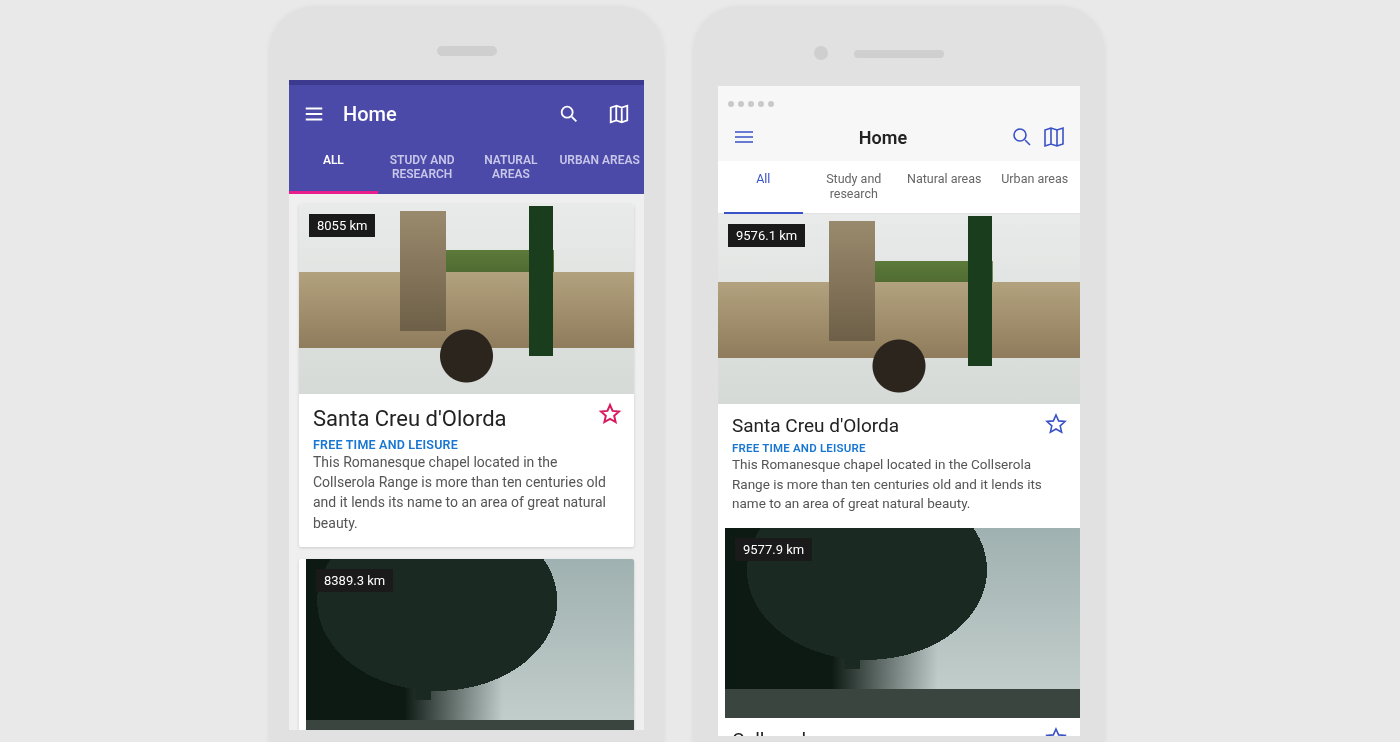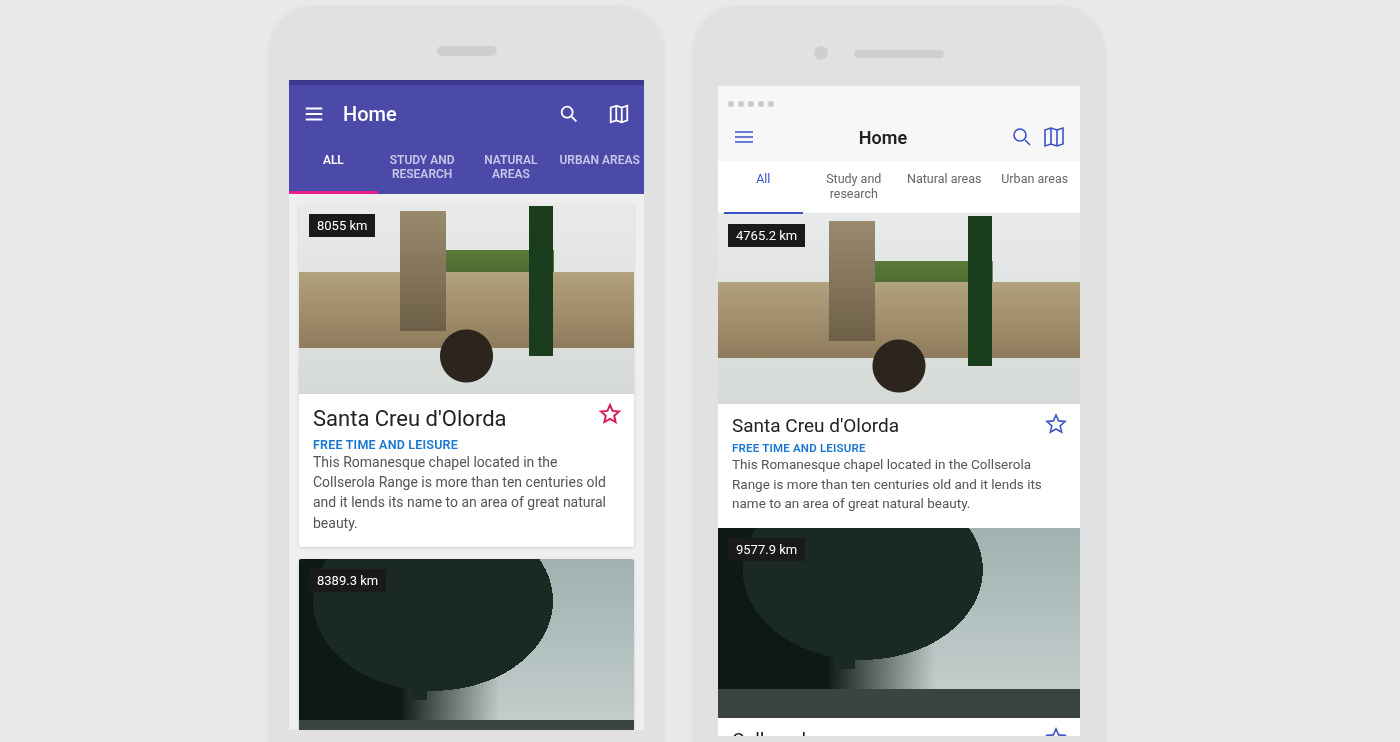--- a/index.html
+++ b/index.html
@@ -107,20 +107,21 @@
       linear-gradient(#5c7a3a,#3d5526) 60% 35%/40% 30% no-repeat,            
       linear-gradient(#e8ebe9,#d6dad7);                                      
   }
   .hero-bike {
     background:
       radial-gradient(ellipse 120px 90px at 40% 22%, #1a2a23 0 100%, transparent), 
       linear-gradient(#1b2923,#1b2923) 35% 30%/16px 120px no-repeat,                
       linear-gradient(to top,#3a4540 0 15%,transparent 15%),                         
       linear-gradient(to right,#0d1a14 0 30%,transparent 60%),                        
       linear-gradient(#9fb1b0,#c8d2d0);                                               
+    margin-left: 7px;
   }
 
   
   #phone-right { left: 694px; top: 6px; width: 410px; height: 800px; }
   #phone-right .speaker { top: 44px; width: 90px; height: 8px; }
   #phone-right .camera-dot { top: 40px; left: 120px; }
   #phone-right .screen { left: 24px; top: 80px; width: 362px; height: 650px; background:#f7f7f7; }
 
   .ios-dots { padding: 6px 10px 2px; }
   .ios-dots span { display:inline-block; width:6px; height:6px; border-radius:50%; background:#c9c9c9; margin-right:4px; }
@@ -244,21 +245,21 @@
     <div class="ios-tabs">
       <div class="ios-tab active">All</div>
       <div class="ios-tab">Study and research</div>
       <div class="ios-tab">Natural areas</div>
       <div class="ios-tab">Urban areas</div>
     </div>
 
     <div style="height:calc(100% - 108px); overflow:hidden;">
       <div class="flat-card">
         <div class="hero hero-santa">
-          <div class="distance-badge">4765.2 km</div>
+          <div class="distance-badge">9576.1 km</div>
         </div>
         <div class="flat-body">
           <span class="star-btn star-blue">
             <svg viewBox="0 0 24 24" width="22" height="22">
                 <path d="M12 3l2.6 5.9 6.4.6-4.8 4.3 1.4 6.3L12 17l-5.6 3.1 1.4-6.3L3 9.5l6.4-.6L12 3z"></path>
               </svg>
           </span>
           <h2>Santa Creu d'Olorda</h2>
           <div class="tagline">FREE TIME AND LEISURE</div>
           <p>This Romanesque chapel located in the Collserola Range is more than ten centuries old and it lends its name to an area of great natural beauty.</p>

